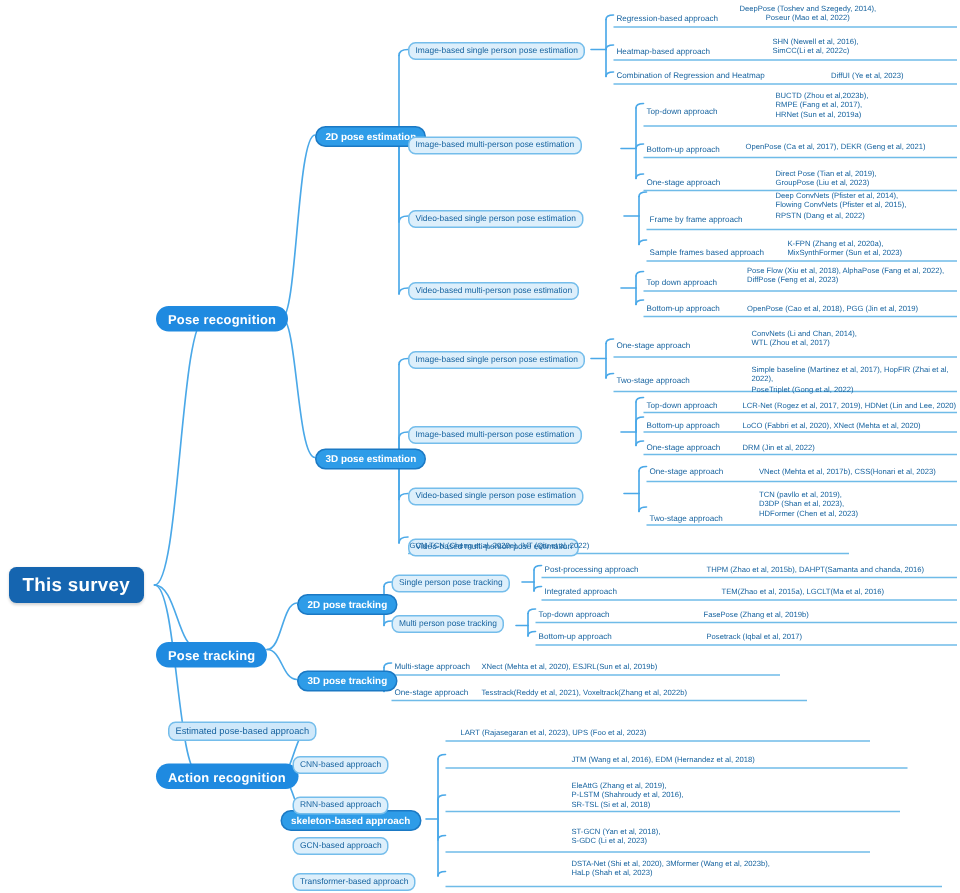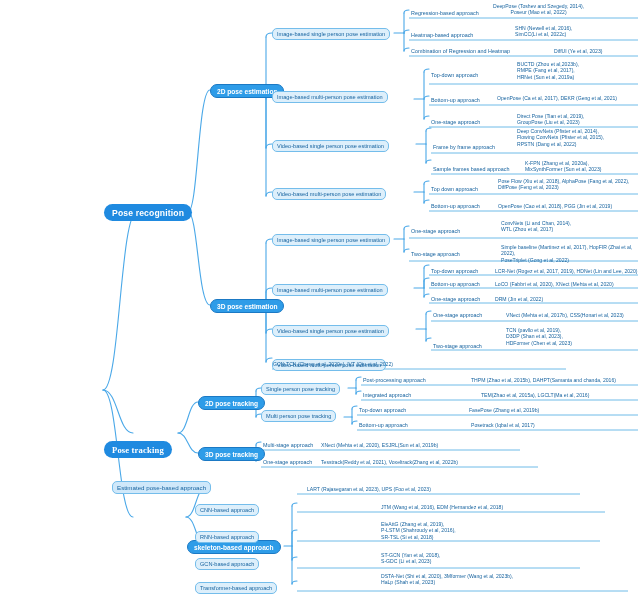--- a/index.html
+++ b/index.html
@@ -194,23 +194,25 @@
       <path d="M261 450 L 520 450"></path>
       <path d="M261 467 L 538 467"></path>
       <path d="M297 494 L 580 494"></path>
       <path d="M297 512 L 605 512"></path>
       <path d="M297 541 L 600 541"></path>
       <path d="M297 568 L 580 568"></path>
       <path d="M297 591 L 628 591"></path>
     </g>
   </svg>
 
+  <div class="node n-root" style="left:6px;top:378px;">This survey</div>
 
   <div class="node n-l1" style="left:104px;top:204px;">Pose recognition</div>
-  <div class="node n-l1" style="left:104px;top:441px;font-family:Liberation Serif, serif;">Pose tracking</div>
+  <div class="node n-l1" style="left:104px;top:428px;">Pose tracking</div>
+  <div class="node n-l1" style="left:104px;top:509px;">Action recognition</div>
 
   <div class="node n-l2" style="left:210px;top:84px;">2D pose estimation</div>
   <div class="node n-l2" style="left:210px;top:299px;">3D pose estimation</div>
   <div class="node n-l2" style="left:198px;top:396px;">2D pose tracking</div>
   <div class="node n-l2" style="left:198px;top:447px;">3D pose tracking</div>
   <div class="node n-l3" style="left:112px;top:481px;font-size:6.2px;background:#cfe8fa;">Estimated pose-based approach</div>
   <div class="node n-l2" style="left:187px;top:540px;">skeleton-based approach</div>
 
   <div class="node n-l3" style="left:272px;top:28px;">Image-based single person pose estimation</div>
   <div class="node n-l3" style="left:272px;top:91px;">Image-based multi-person pose estimation</div>

